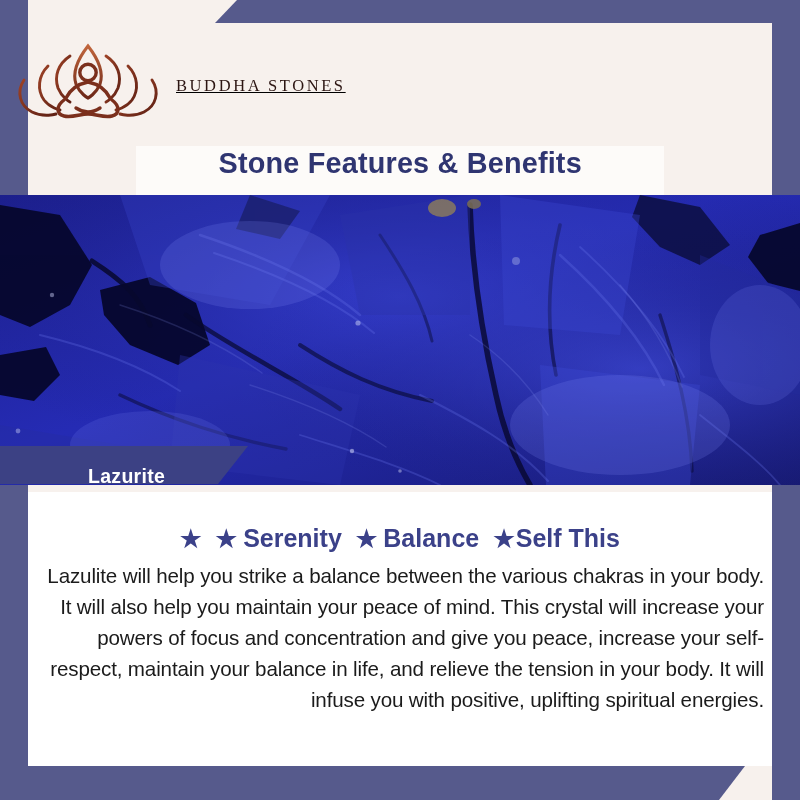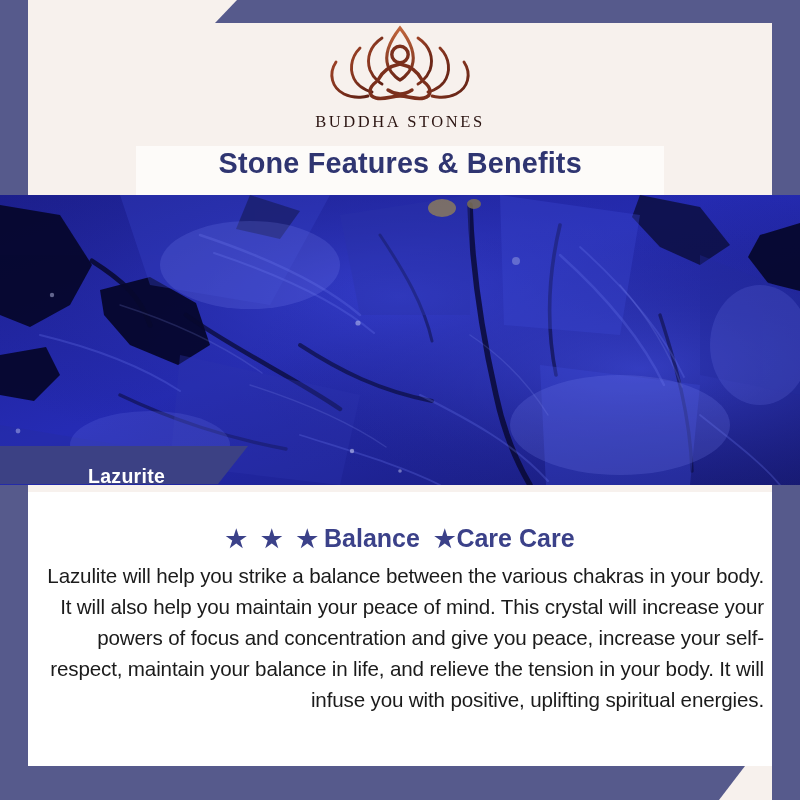--- a/index.html
+++ b/index.html
@@ -67,23 +67,24 @@
   }
 
   
   .logo-block {
     position: absolute;
     left: 0;
     top: 24px;
     width: 800px;
     height: 122px;
     display: flex;
-    flex-direction: column;
+    flex-direction: row;
     align-items: center;
     justify-content: flex-start;
+    text-decoration: underline;
   }
   .logo-mark {
     width: 176px;
     height: 86px;
     display: block;
   }
   .logo-word {
     margin-top: 2px;
     font-family: "Liberation Serif", serif;
     font-size: 16.5px;
@@ -343,27 +344,28 @@
   </div>
 
   <div class="content">
 
     <div class="benefits">
       <span class="benefit">
         <span class="star">★</span>
       </span>
       <span class="benefit">
         <span class="star">★</span>
+        <span>Serenity</span>
       </span>
       <span class="benefit">
         <span class="star">★</span>
         <span>Balance</span>
       </span>
       <span class="benefit tight">
         <span class="star">★</span>
-        <span>Care Care</span>
+        <span>Self This</span>
       </span>
     </div>
 
     <div class="paragraph">Lazulite will help you strike a balance between the various chakras in your body. It will also help you maintain your peace of mind. This crystal will increase your powers of focus and concentration and give you peace, increase your self-respect, maintain your balance in life, and relieve the tension in your body. It will infuse you with positive, uplifting spiritual energies.</div>
   </div>
 
 </div>
 
 </body></html>

